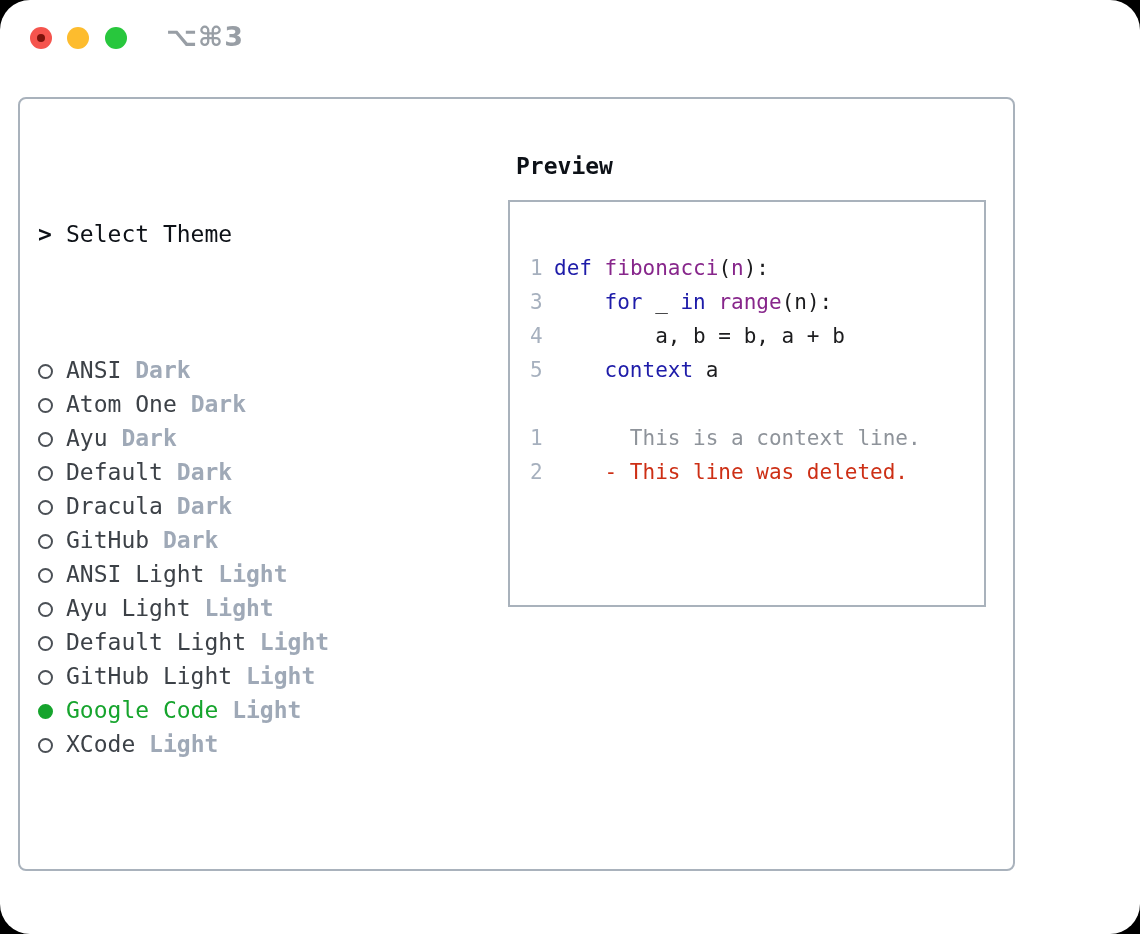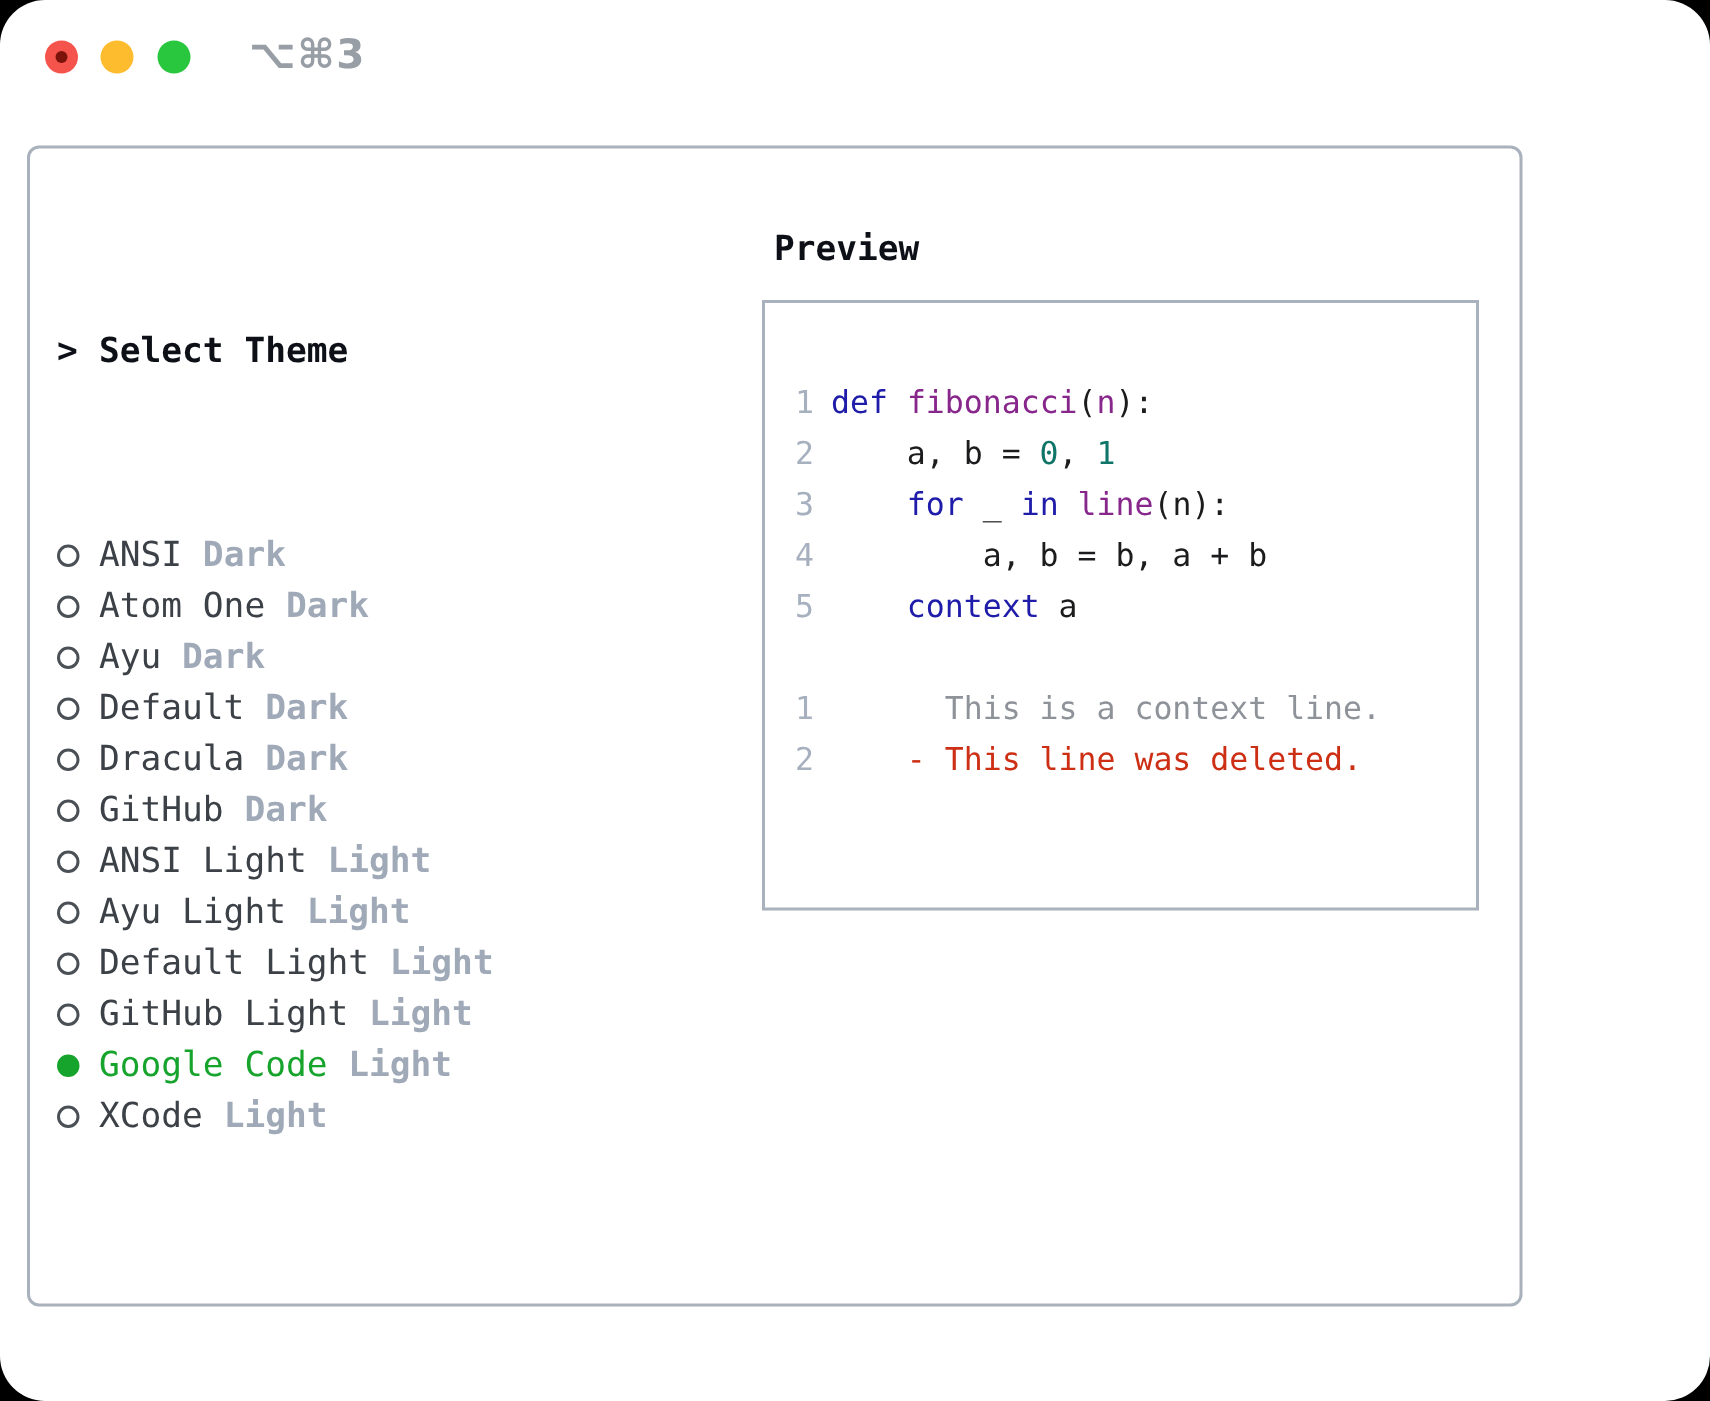--- a/index.html
+++ b/index.html
@@ -34,21 +34,21 @@
     font-size:23px; line-height:34px; white-space:pre;
   }
   .row { height:34px; }
   .bullet { display:inline-block; width:28px; }
   .cursor { font-weight:700; color:var(--heading_text); }
   .dot {
     display:inline-block; width:15px; height:15px; border-radius:50%;
     box-sizing:border-box; border:2px solid var(--radio_ring); vertical-align:-1px;
   }
   .dot.on { background:var(--selected_green); border-color:var(--selected_green); }
-  .hdr { font-weight:700; color:var(--heading_text); }
+  .hdr { font-weight:400; color:var(--heading_text); }
   .item-name { color:var(--item_text); }
   .item-name.on { color:var(--selected_green); }
   .item-tag { color:var(--tag_text);font-weight:bold; }
   
   #preview-label {
     position:absolute; left:516px; top:149px;
     font-size:23px; line-height:34px; font-weight:700; color:var(--heading_text);
   }
   #preview-box {
     position:absolute; left:508px; top:200px; width:478px; height:407px;
@@ -92,22 +92,21 @@
 
     
     
   </div>
 
   <div id="preview-label">Preview</div>
 
   <div id="preview-box">
     <div id="preview-code">
         <div class="crow"><span class="lnum">1</span><span class="tok-kw">def</span><span class="tok-pl"> </span><span class="tok-fn">fibonacci</span><span class="tok-pl">(</span><span class="tok-fn">n</span><span class="tok-pl">):</span></div>
-        <div class="crow"><span class="lnum">2</span><span class="tok-pl">    a, b = </span><span class="tok-lit">0</span><span class="tok-pl">, </span><span class="tok-lit">1</span></div>
-        <div class="crow"><span class="lnum">3</span><span class="tok-pl">    </span><span class="tok-kw">for</span><span class="tok-pl"> _ </span><span class="tok-kw">in</span><span class="tok-pl"> </span><span class="tok-fn">line</span><span class="tok-pl">(n):</span></div>
+        <div class="crow"><span class="lnum">3</span><span class="tok-pl">    </span><span class="tok-kw">for</span><span class="tok-pl"> _ </span><span class="tok-kw">in</span><span class="tok-pl"> </span><span class="tok-fn">range</span><span class="tok-pl">(n):</span></div>
         <div class="crow"><span class="lnum">4</span><span class="tok-pl">        a, b = b, a + b</span></div>
         <div class="crow"><span class="lnum">5</span><span class="tok-pl">    </span><span class="tok-kw">context</span><span class="tok-pl"> a</span></div>
         <div class="crow"><span class="lnum"></span></div>
         <div class="crow"><span class="lnum">1</span><span class="tok-ctx">      This is a context line.</span></div>
         <div class="crow"><span class="lnum">2</span><span class="tok-del">    - This line was deleted.</span></div>
       </div>
   </div>
 
 </div>
 

